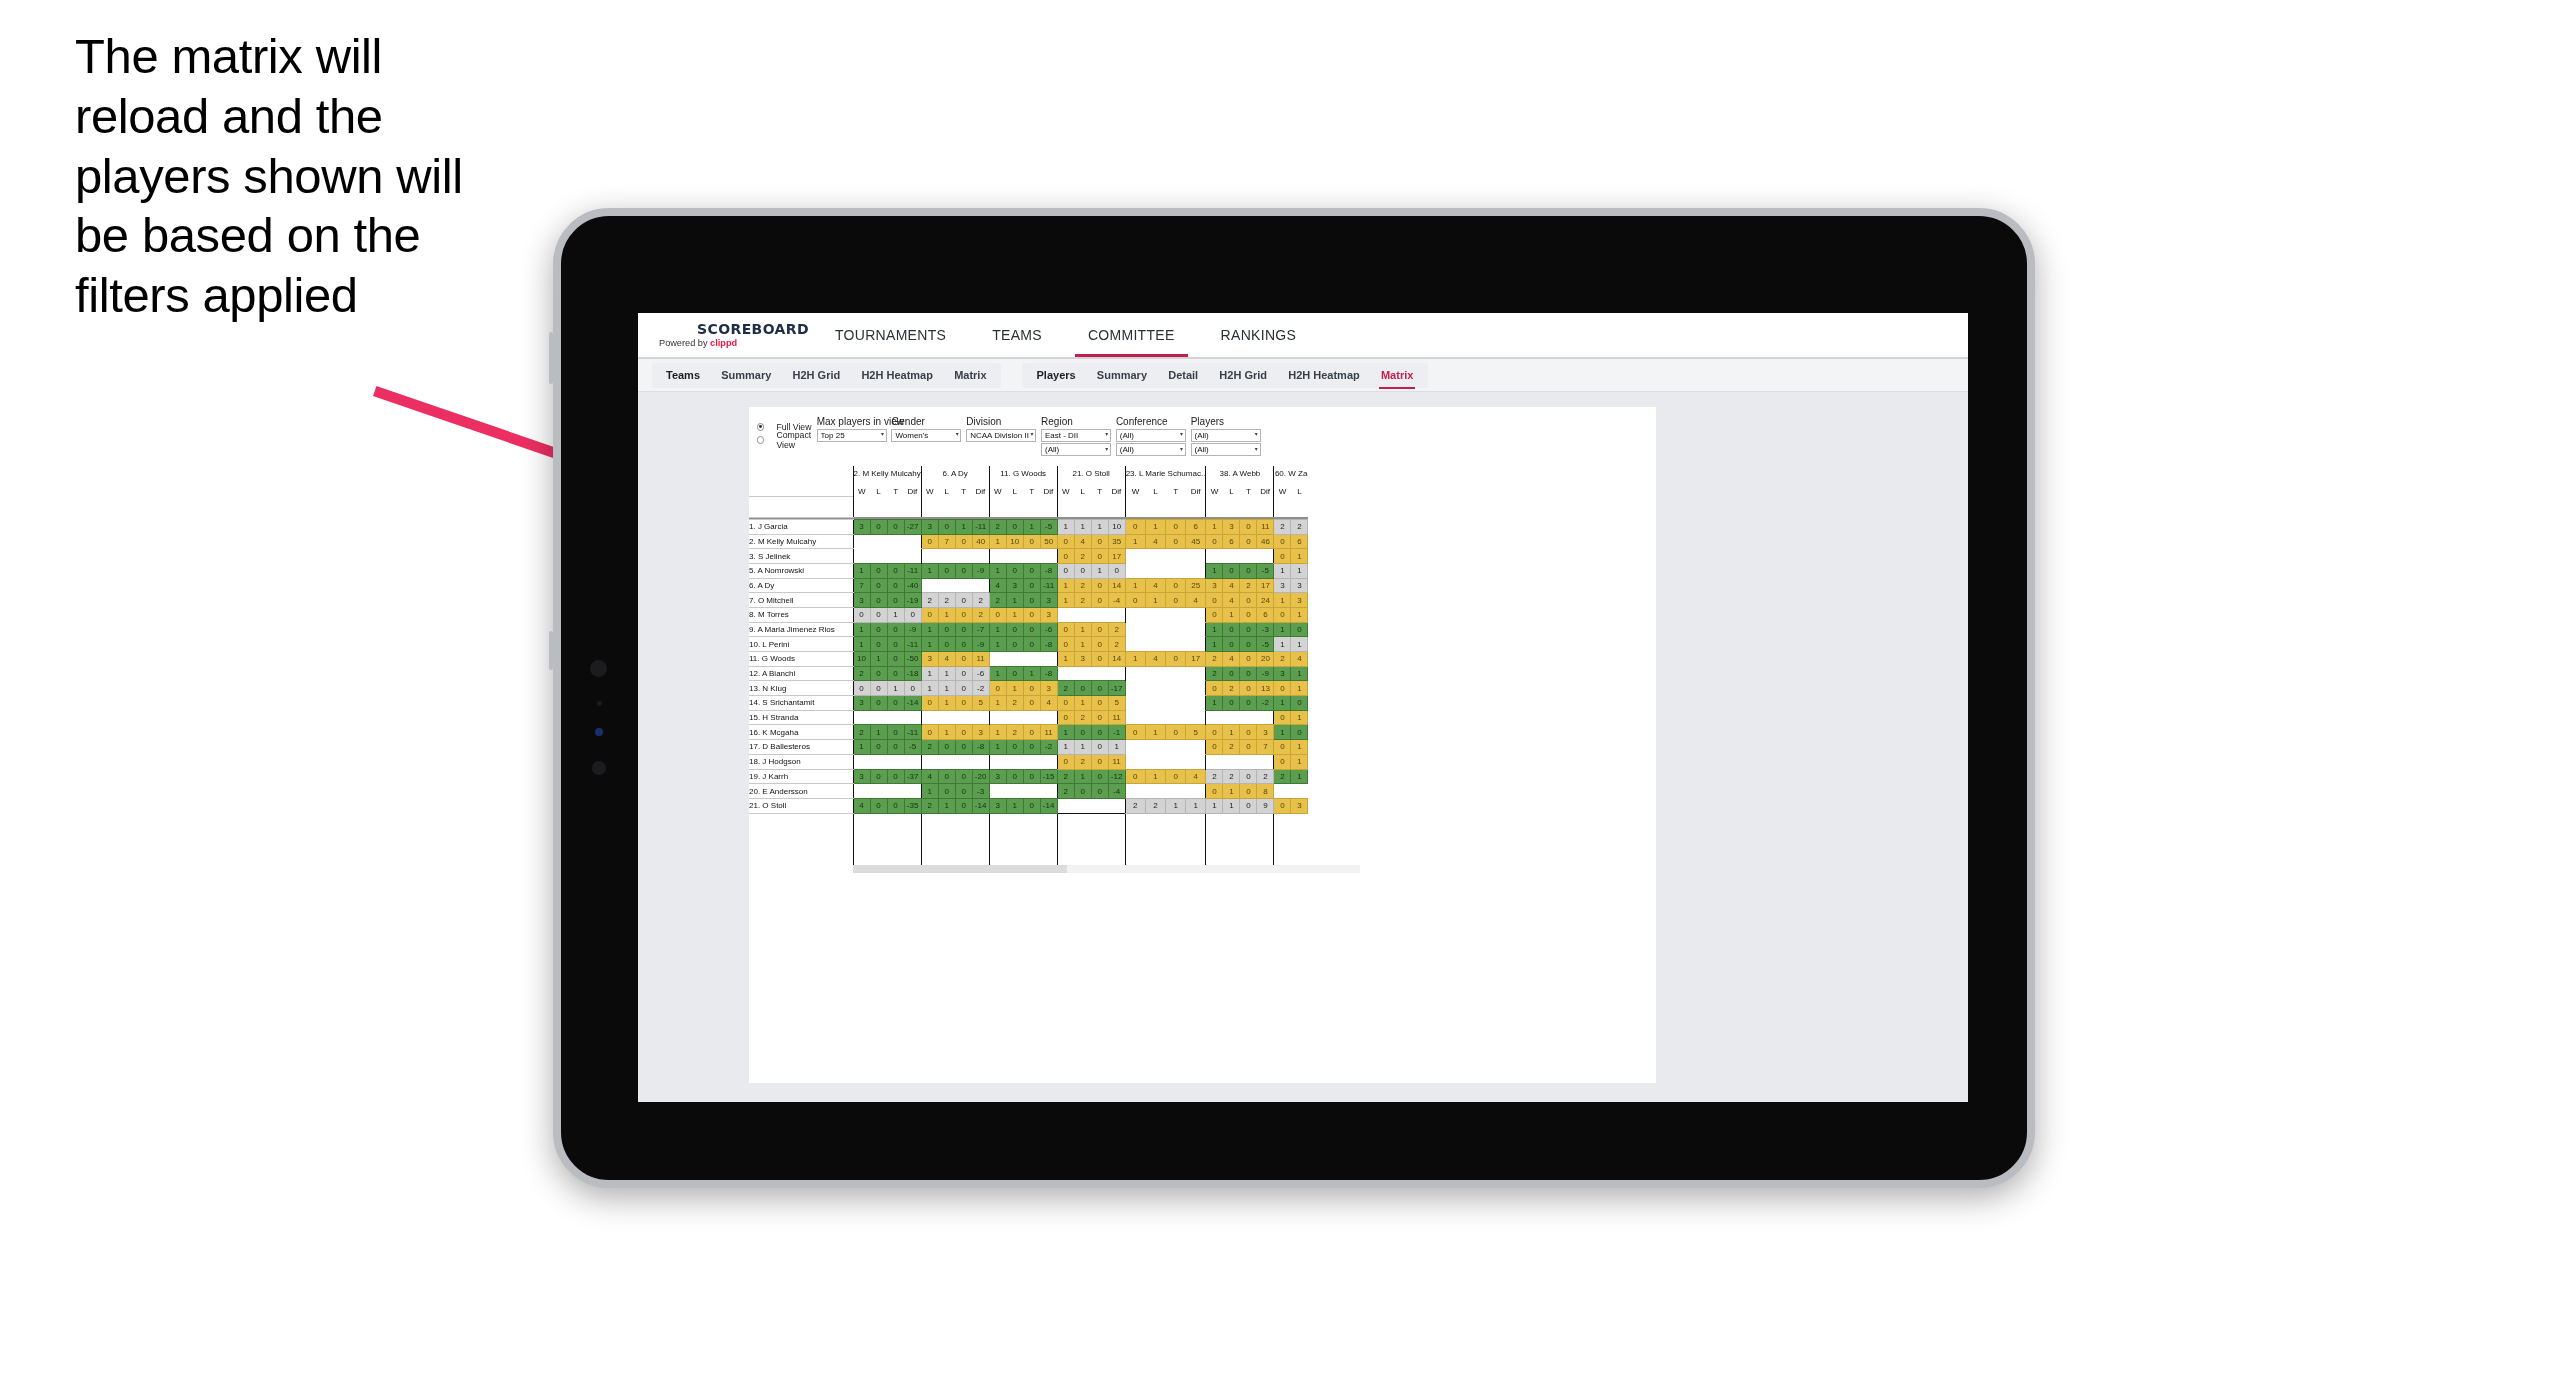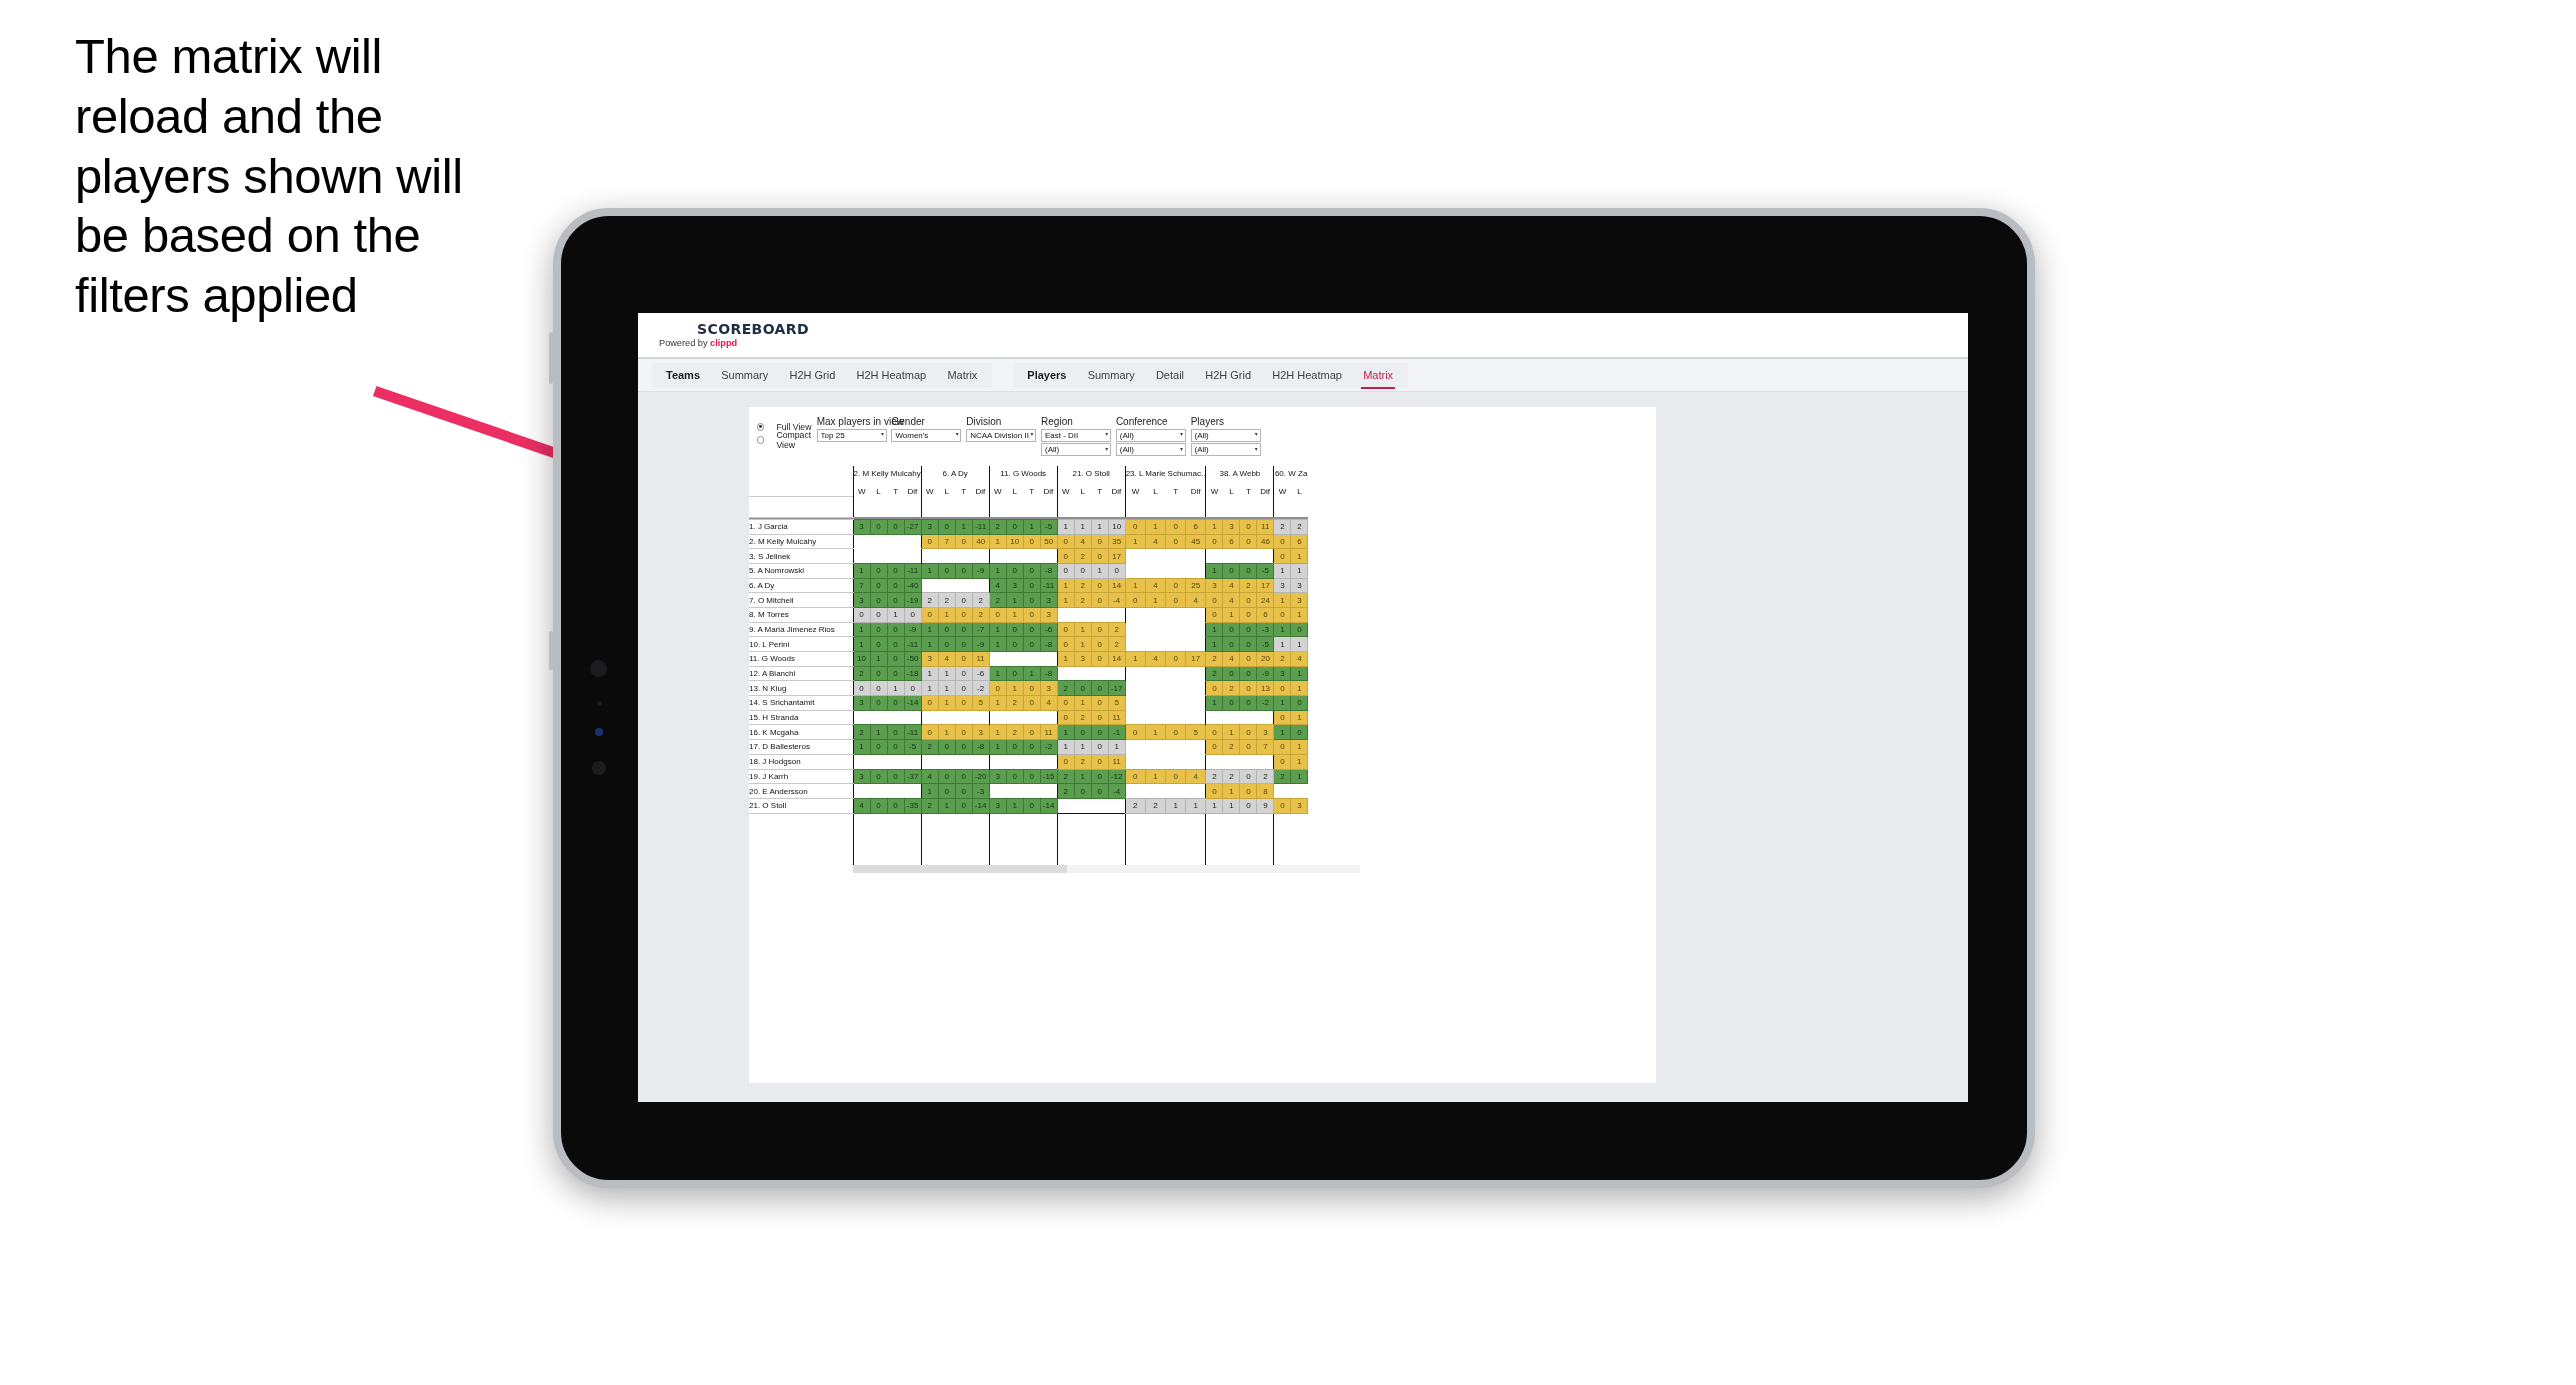--- a/index.html
+++ b/index.html
@@ -43,21 +43,21 @@
                   color: #2b2f36; letter-spacing: 0.3px; position: relative; cursor: pointer; }
   .topnav .item.active::after { content: ""; position: absolute; left: 9.7px; right: 9.7px; bottom: 0;
                                 height: 3.4px; background: #c21f4d; }
 
   .subbar { height: 33px; background: #f3f4f6; display: flex; align-items: center;
             padding-left: 13.5px; border-bottom: 1px solid #dcdee2; gap: 0; }
   .grp { display: flex; align-items: center; background: #eceef1; height: 25px;
          border-radius: 2.9px; padding: 0 3.9px; }
   .subbar .gap { width: 21px; }
   .subitem { font-size: 11px; color: #3a3f47; padding: 0 10.6px; line-height: 25px; position: relative;
-             cursor: pointer; white-space: nowrap; }
+             cursor: pointer; white-space: nowrap; font-weight: bold; }
   .subitem.head { font-weight: 700; color: #1b1e23; }
   .subitem.sel { color: #c21f4d; }
   .subitem.sel::after { content: ""; position: absolute; left: 8.7px; right: 8.7px; bottom: -1px;
                         height: 1.9px; background: #c21f4d; }
 
   
   .workspace { position: relative; height: 756px; background: #e9eaed; }
   .sheet { position: absolute; left: 111px; top: 14.5px; width: 907px; height: 676px;
            background: #ffffff; }
 
@@ -132,20 +132,26 @@
   <div class="cam" style="left:34px; top:512px; width:7.7px; height:7.7px; background:#19306a;"></div>
   <div class="cam" style="left:31px; top:545px; width:13.5px; height:13.5px;"></div>
 
   <div id="screen">
 
     <div class="topbar">
       <div class="brand">
         <div class="logo">SCOREBOARD</div>
         <div class="sub"><span>Powered by </span><b>clippd</b></div>
       </div>
+      <nav class="topnav" id="topnav">
+          <div class="item">TOURNAMENTS</div>
+          <div class="item">TEAMS</div>
+          <div class="item active">COMMITTEE</div>
+          <div class="item">RANKINGS</div>
+        </nav>
     </div>
 
     <div class="subbar">
       <div class="grp" id="subnav-teams">
           <div class="subitem head">Teams</div>
           <div class="subitem">Summary</div>
           <div class="subitem">H2H Grid</div>
           <div class="subitem">H2H Heatmap</div>
           <div class="subitem">Matrix</div>
         </div>

